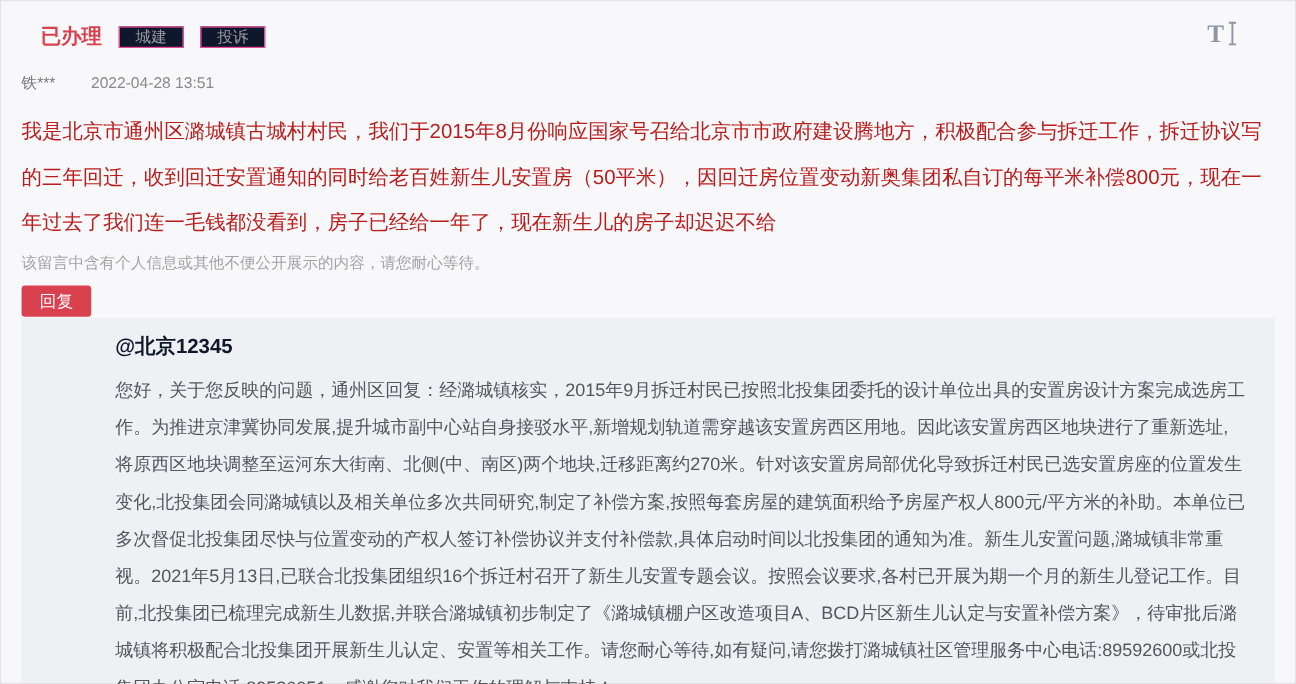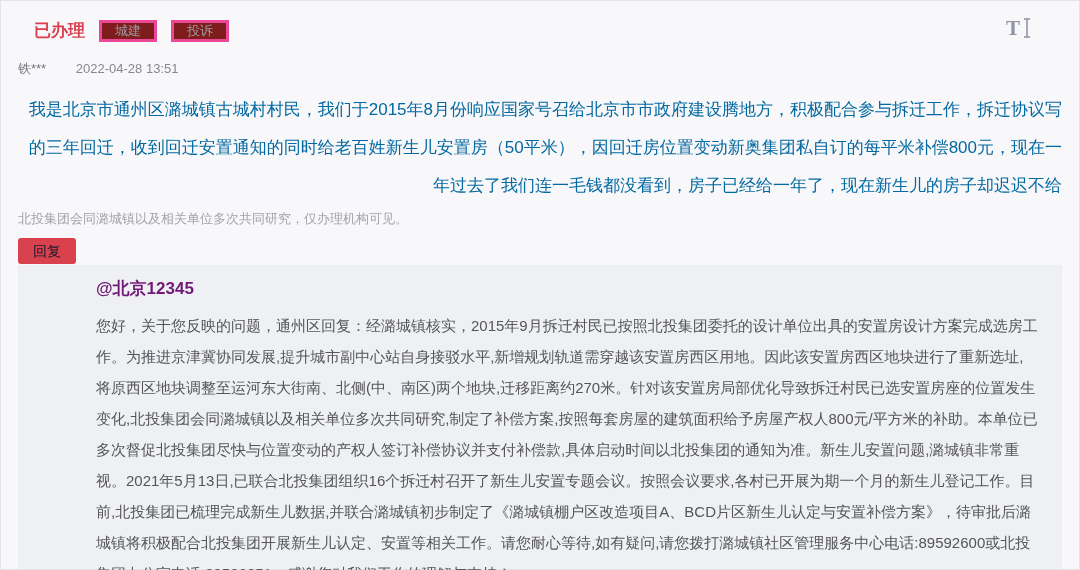--- a/index.html
+++ b/index.html
@@ -22,63 +22,63 @@
   .page-title {
     font-size: 23px; font-weight: bold; color: #1c1c1e;
     letter-spacing: 0.5px; line-height: 30px;
   }
   .status-badge {
     color: #d9414e; font-size: 17px; font-weight: 600;
     margin-left: 16px; line-height: 30px; font-family: Liberation Serif, serif;
   }
   .tag {
     display: inline-block; margin-left: 14px;
-    border: 3px solid #ec4899; color: #9a9aa0; background: #7f1d1d;
+    border: 1px solid #ec4899; color: #9a9aa0; background: #0f172a;
     font-size: 13px; padding: 0 13px; line-height: 16px;
   }
   .textsize-tool {
     position: absolute; top: 16px; right: 48px;
     display: flex; align-items: flex-start; gap: 3px;
     color: #8e95a5; cursor: pointer;
   }
   .textsize-tool .t-glyph {
     font-family: "Liberation Serif", "DejaVu Serif", serif;
     font-size: 21px; line-height: 22px; font-weight: 600;
   }
 
   
   .meta-row { margin-top: 14px; font-size: 13px; color: #88888e; }
   .meta-author { margin-right: 26px; color: #77777d; }
 
   
   .complaint {
-    margin-top: 13px; font-size: 17px; color: #0369a1;
-    line-height: 38px; text-align: right;
+    margin-top: 13px; font-size: 17px; color: #b91c1c;
+    line-height: 38px; text-align: left;
   }
 
   .privacy-note { margin-top: 5px; font-size: 13px; color: #a3a3a8; }
 
   .reply-button {
     display: inline-block; margin-top: 10px;
-    background: #d9414e; color: #0f172a;
+    background: #d9414e; color: #ffffff;
     font-size: 14px; line-height: 16px; padding: 5px 15px;
     border: none; border-radius: 3px; cursor: pointer;
     font-family: inherit;
   }
 
   
   .reply-panel {
     margin: 1px 17px 0 17px;
     background: #eef0f4;
     box-sizing: border-box;
     padding: 12px 24px 12px 78px;
     height: 304px;
   }
   .reply-author {
-    color: #701a75; font-size: 17px; font-weight: bold; line-height: 24px;
+    color: #0f172a; font-size: 17px; font-weight: bold; line-height: 24px;
   }
   .reply-body {
     margin-top: 9px; font-size: 15px; color: #55555a;
     line-height: 31px;
   }
 </style>
 </head>
 <body>
 
 <div class="page">
@@ -99,21 +99,21 @@
       </svg>
     </div>
 
     <div class="meta-row">
       <span class="meta-author">铁***</span>
       <span class="meta-date">2022-04-28 13:51</span>
     </div>
 
     <div class="complaint">我是北京市通州区潞城镇古城村村民，我们于2015年8月份响应国家号召给北京市市政府建设腾地方，积极配合参与拆迁工作，拆迁协议写的三年回迁，收到回迁安置通知的同时给老百姓新生儿安置房（50平米），因回迁房位置变动新奥集团私自订的每平米补偿800元，现在一年过去了我们连一毛钱都没看到，房子已经给一年了，现在新生儿的房子却迟迟不给</div>
 
-    <div class="privacy-note">北投集团会同潞城镇以及相关单位多次共同研究，仅办理机构可见。</div>
+    <div class="privacy-note">该留言中含有个人信息或其他不便公开展示的内容，请您耐心等待。</div>
 
     <button class="reply-button">回复</button>
   </div>
 
   <div class="reply-panel">
     <div class="reply-author">@北京12345</div>
     <div class="reply-body">您好，关于您反映的问题，通州区回复：经潞城镇核实，2015年9月拆迁村民已按照北投集团委托的设计单位出具的安置房设计方案完成选房工作。为推进京津冀协同发展,提升城市副中心站自身接驳水平,新增规划轨道需穿越该安置房西区用地。因此该安置房西区地块进行了重新选址,将原西区地块调整至运河东大街南、北侧(中、南区)两个地块,迁移距离约270米。针对该安置房局部优化导致拆迁村民已选安置房座的位置发生变化,北投集团会同潞城镇以及相关单位多次共同研究,制定了补偿方案,按照每套房屋的建筑面积给予房屋产权人800元/平方米的补助。本单位已多次督促北投集团尽快与位置变动的产权人签订补偿协议并支付补偿款,具体启动时间以北投集团的通知为准。新生儿安置问题,潞城镇非常重视。2021年5月13日,已联合北投集团组织16个拆迁村召开了新生儿安置专题会议。按照会议要求,各村已开展为期一个月的新生儿登记工作。目前,北投集团已梳理完成新生儿数据,并联合潞城镇初步制定了《潞城镇棚户区改造项目A、BCD片区新生儿认定与安置补偿方案》，待审批后潞城镇将积极配合北投集团开展新生儿认定、安置等相关工作。请您耐心等待,如有疑问,请您拨打潞城镇社区管理服务中心电话:89592600或北投集团办公室电话:89536051。感谢您对我们工作的理解与支持！</div>
 
   </div>
 </div>

